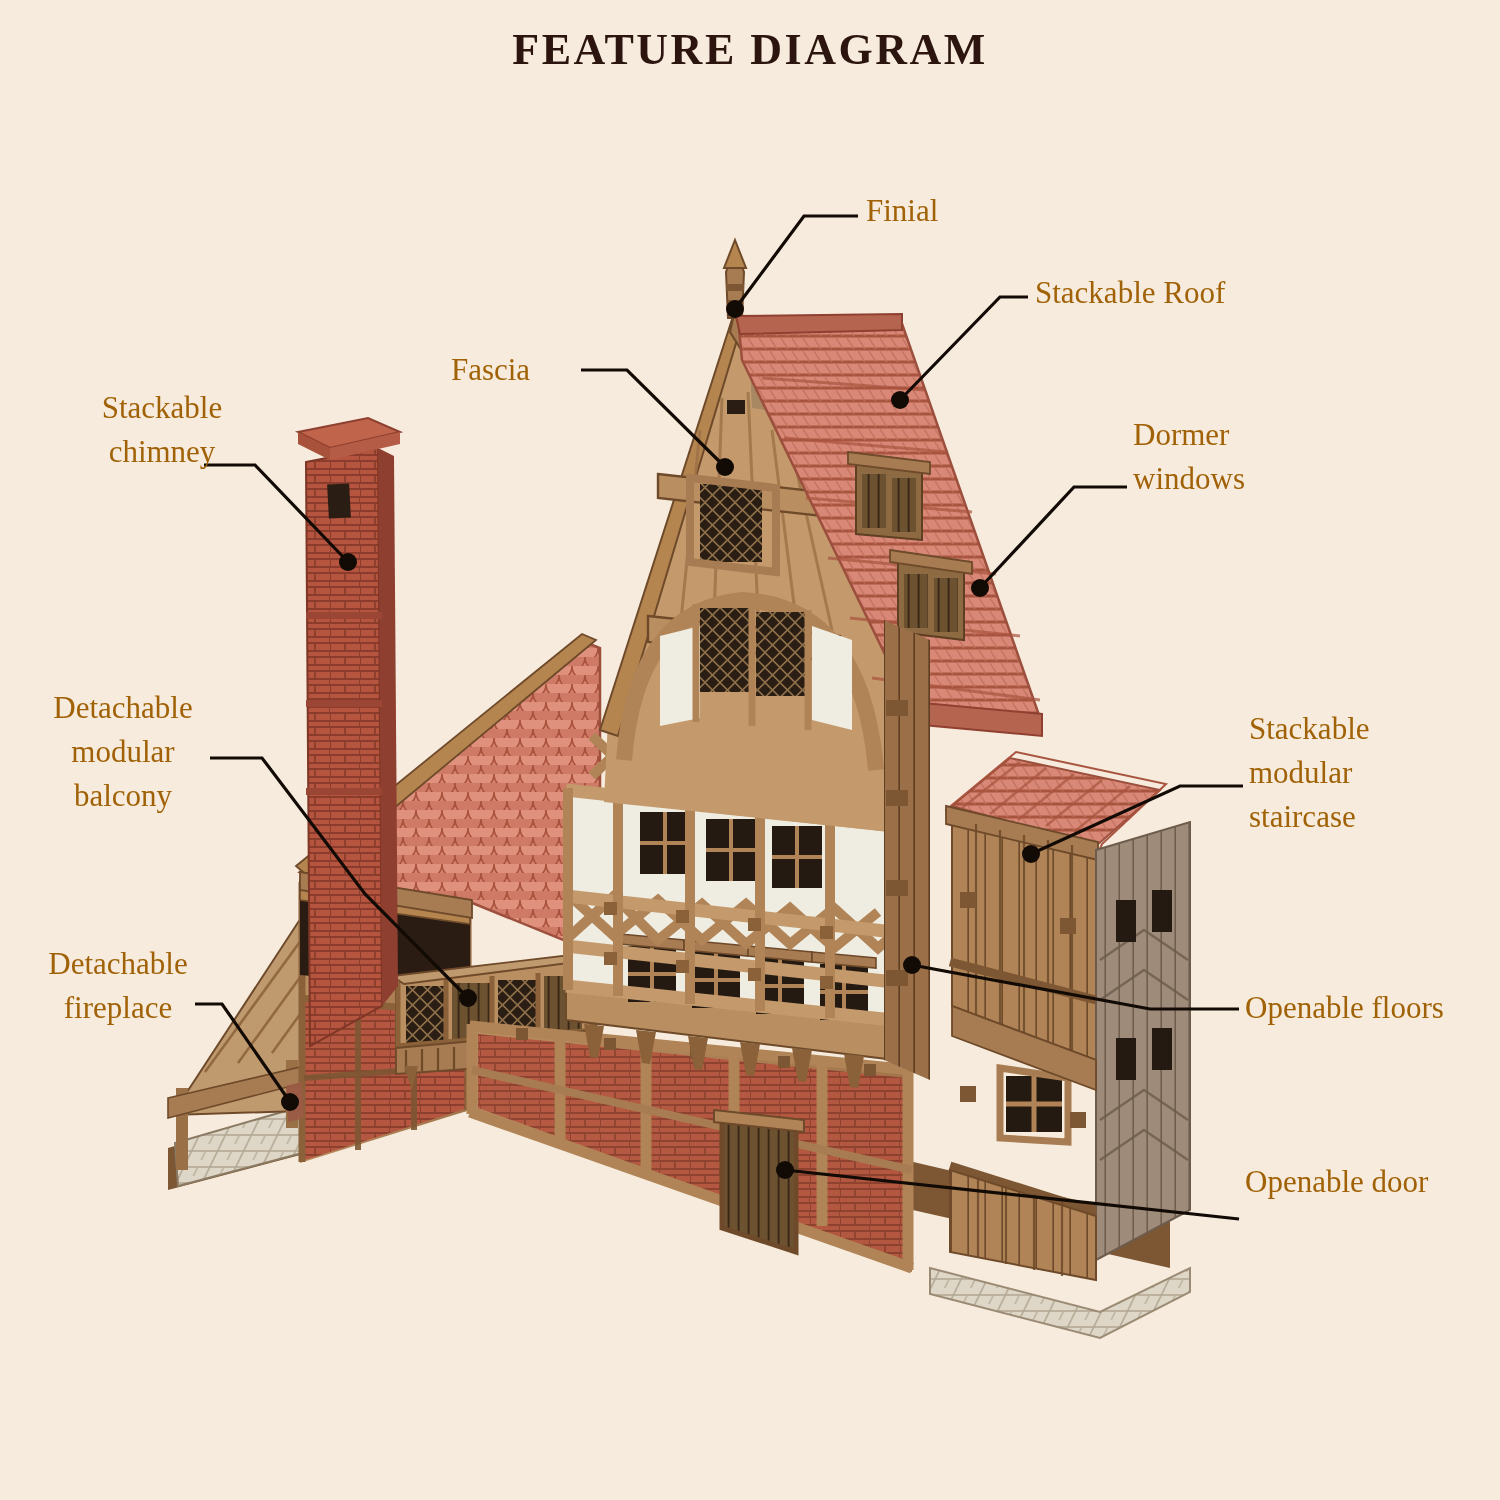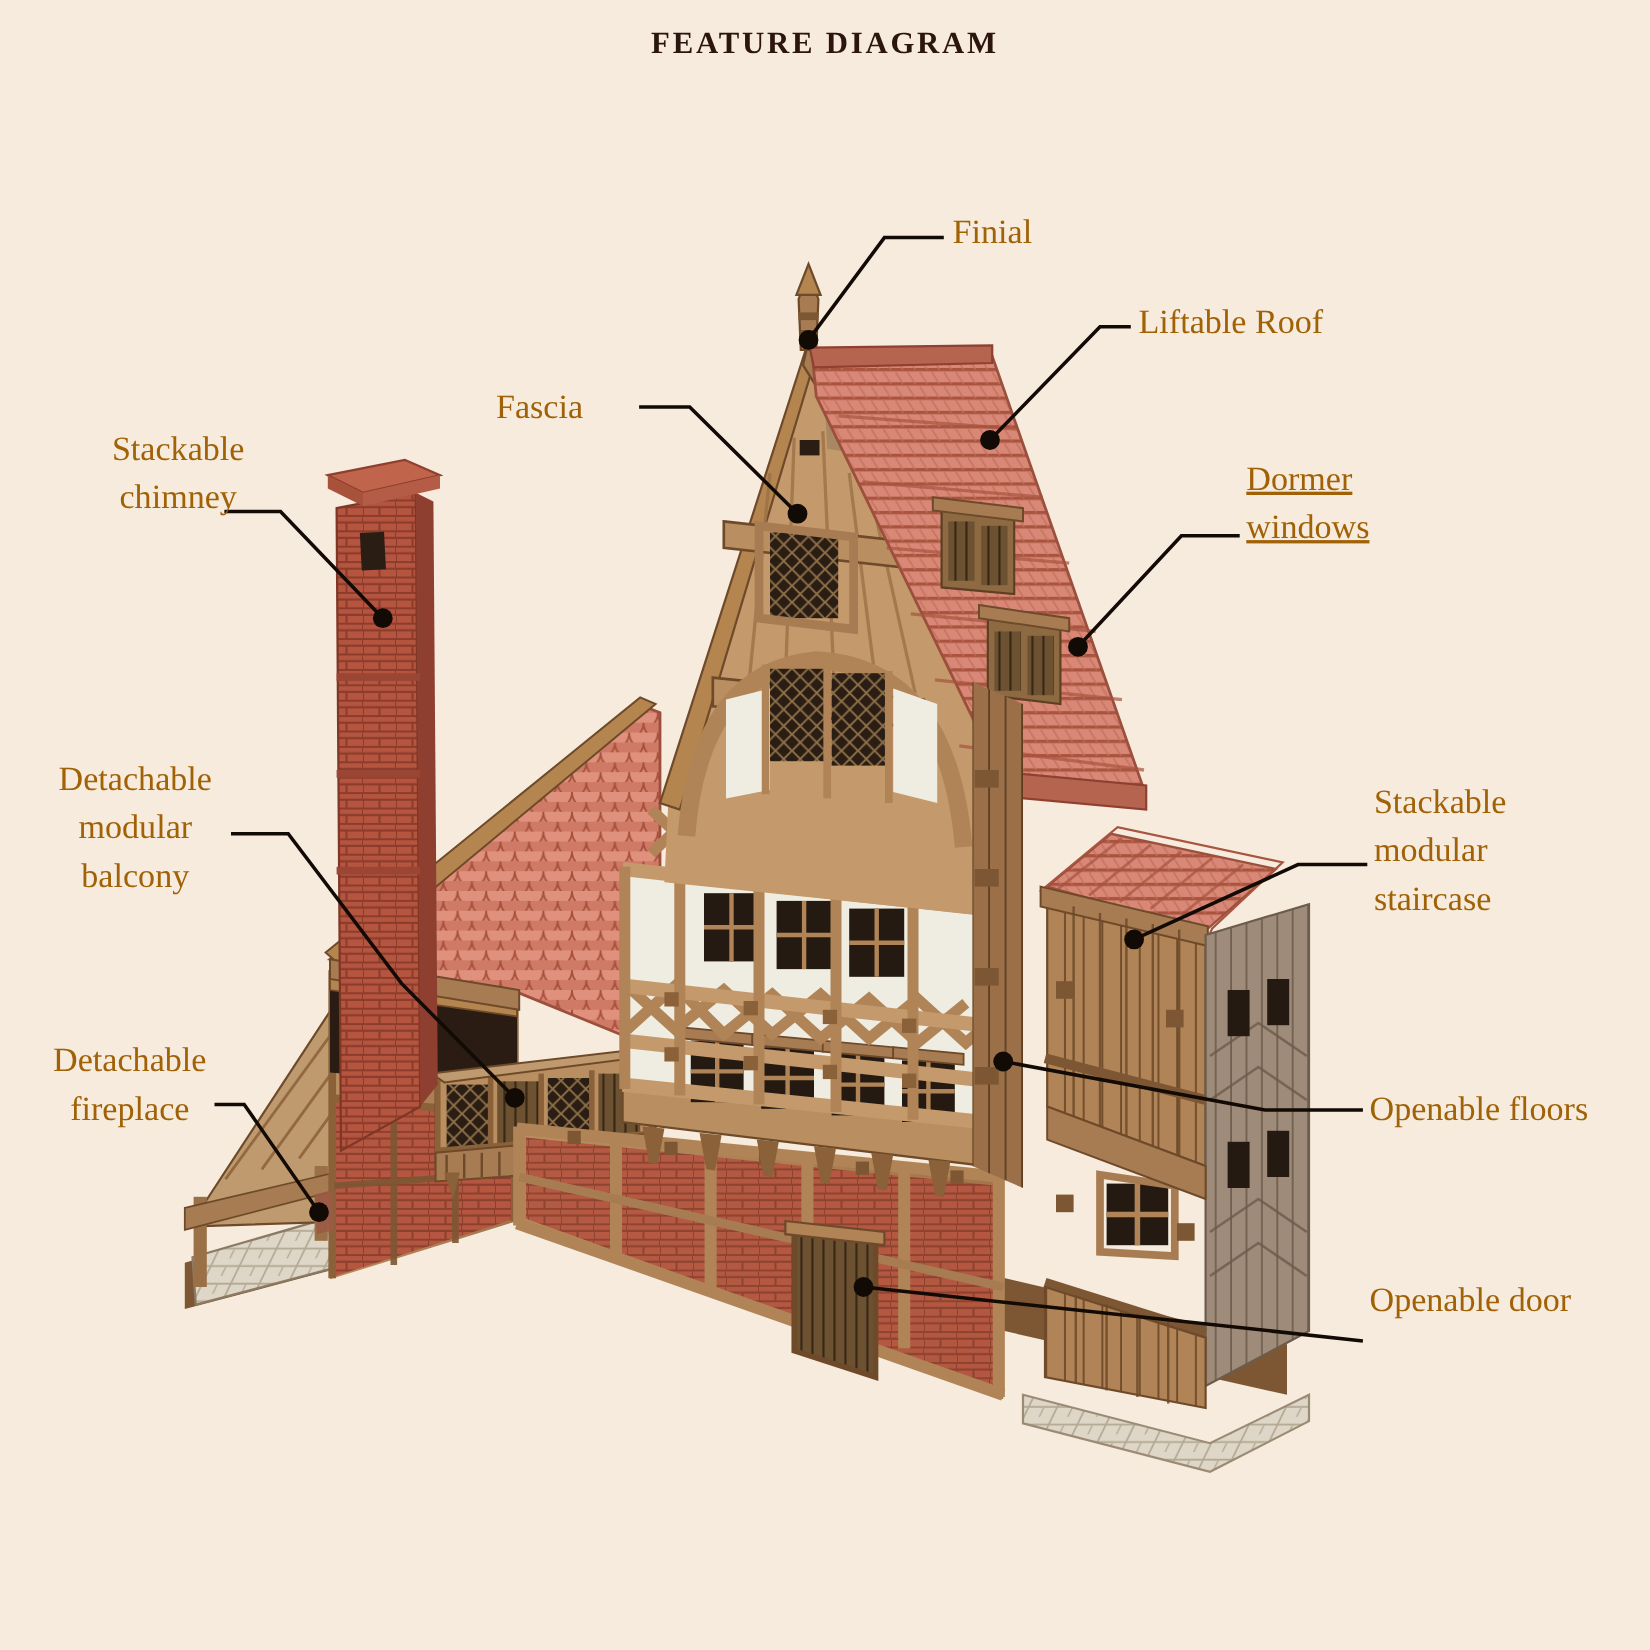--- a/index.html
+++ b/index.html
@@ -12,21 +12,21 @@
     position:relative;
   }
   #stage{position:absolute;inset:0;width:1500px;height:1500px;}
 
   
   .title{
     position:absolute;left:0;top:24px;width:1500px;
     text-align:center;
     font-family:"Liberation Serif","DejaVu Serif",serif;
     font-weight:700;
-    font-size:28px;
+    font-size:44px;
     letter-spacing:2.5px;
     color:#2b150e;
   }
 
   
   .label{
     position:absolute;
     font-family:"Liberation Serif","DejaVu Serif",serif;
     font-size:31px;
     line-height:44px;
@@ -544,22 +544,22 @@
         <circle cx="912" cy="965" r="9" class="dot"></circle>
         <path d="M 785,1170 L 1239,1219" class="leader"></path>
         <circle cx="785" cy="1170" r="9" class="dot"></circle>
       </g>
   </svg>
 
   <div class="title">FEATURE DIAGRAM</div>
 
   <div id="labels">
       <div class="label l" style="left: 866px; top: 189px;">Finial</div>
-      <div class="label l" style="left: 1035px; top: 271px;">Liftable Roof</div>
-      <div class="label l" style="left: 1133px; top: 413px; text-decoration: underline;">Dormer
+      <div class="label l" style="left: 1035px; top: 271px;">Stackable Roof</div>
+      <div class="label l" style="left: 1133px; top: 413px;">Dormer
 windows</div>
       <div class="label c" style="left: 62px; top: 386px; width: 200px;">Stackable
 chimney</div>
       <div class="label r" style="left: 413px; top: 348px; width: 155px;">Fascia</div>
       <div class="label c" style="left: 28px; top: 686px; width: 190px;">Detachable
 modular
 balcony</div>
       <div class="label c" style="left: 23px; top: 942px; width: 190px;">Detachable
 fireplace</div>
       <div class="label l" style="left: 1249px; top: 707px;">Stackable

